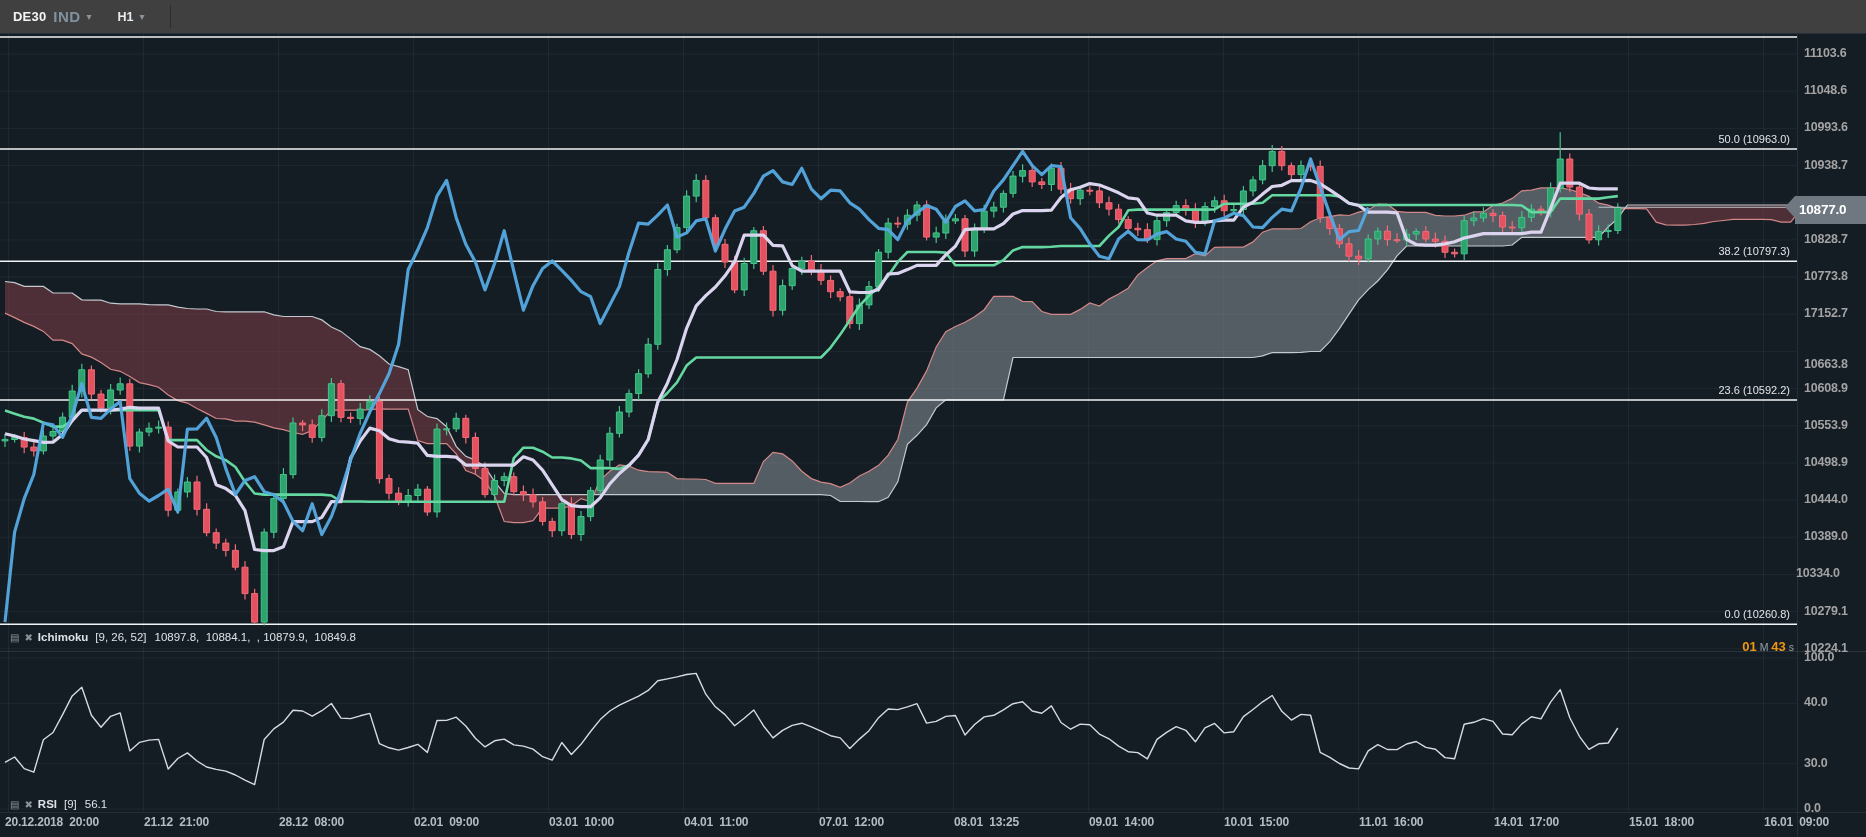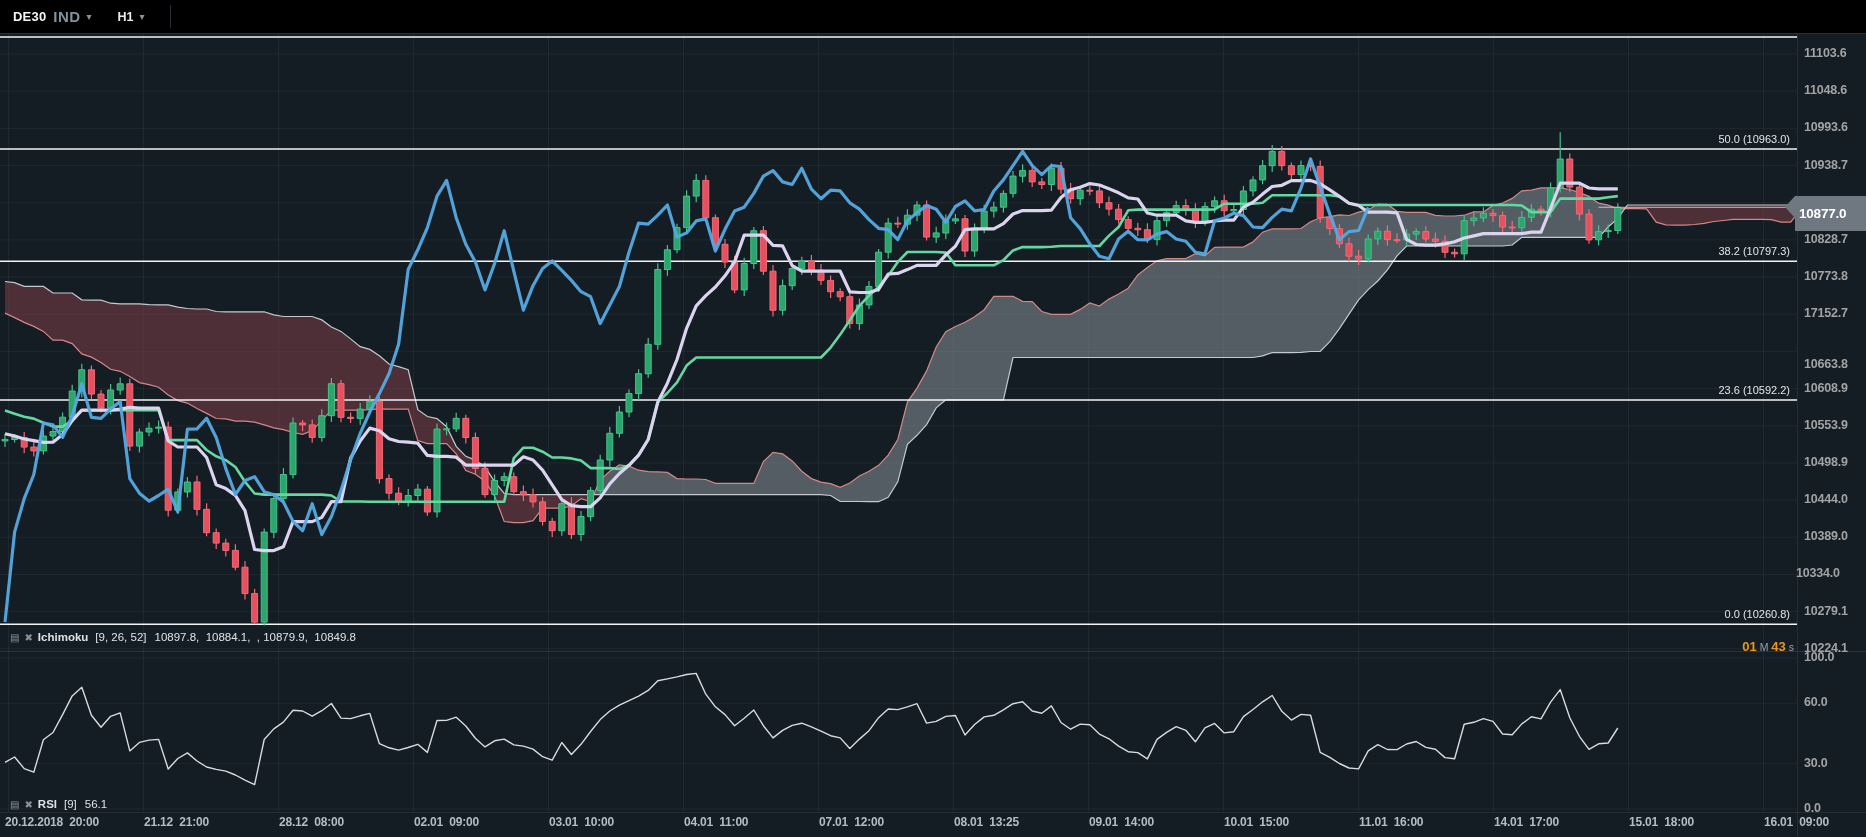--- a/index.html
+++ b/index.html
@@ -1,19 +1,19 @@
 <!DOCTYPE html>
 <html><head>
 <meta charset="utf-8">
 <style>
   html,body{margin:0;padding:0;background:#0c1117;}
   #app{position:relative;width:1866px;height:837px;background:#141c24;overflow:hidden;
        font-family:"Liberation Sans",sans-serif;}
   #cv{position:absolute;left:0;top:0;}
-  #topbar{position:absolute;left:0;top:0;width:1866px;height:33px;background:#000000;
+  #topbar{position:absolute;left:0;top:0;width:1866px;height:33px;background:#404040;
           border-bottom:1px solid #27303a;display:flex;align-items:center;z-index:5;}
   .sym{color:#f2f4f6;font-size:13px;font-weight:700;margin-left:13px;letter-spacing:.2px;cursor:pointer;}
   .symtype{color:#7f929e;font-size:15px;font-weight:700;margin-left:7px;letter-spacing:.4px;}
   .caret{color:#8b949c;font-size:10px;margin-left:6px;cursor:pointer;}
   .tf{color:#e8ecef;font-size:12.5px;font-weight:700;margin-left:26px;cursor:pointer;text-align:right;}
   .tbsep{position:absolute;left:170px;top:5px;height:23px;width:1px;background:#242d36;}
   .lbl{position:absolute;font:700 12.5px "Liberation Sans",sans-serif;color:#a3a3a3;
        letter-spacing:-0.2px;white-space:pre;z-index:3;}
   .tlbl{position:absolute;font:700 12px "Liberation Sans",sans-serif;color:#b4bcc3;
         letter-spacing:-0.2px;white-space:pre;z-index:3;}
@@ -23,21 +23,21 @@
           font:400 11.5px "Liberation Sans",sans-serif;color:#dde2e6;white-space:pre;}
   .licon{color:#8a9298;font-size:10px;margin-right:5px;cursor:pointer;}
   .lname{font-weight:700;margin-right:7px;}
   .lparams{margin-right:8px;}
   #ichi-legend{left:10px;top:631px;}
   #rsi-legend{left:10px;top:798px;}
   #timer{position:absolute;right:72px;top:624px;z-index:4;
          font:700 13px "Liberation Sans",sans-serif;white-space:pre;}
   #timer .num{color:#ef9712;}
   #timer .unit{color:#98a0a7;font-size:10.5px;font-weight:400;}
-  #price-tag{position:absolute;right:0;top:196px;height:35px;min-width:62px;background:#6f7880;
+  #price-tag{position:absolute;right:0;top:196px;height:28px;min-width:62px;background:#6f7880;
              color:#ffffff;font:700 13.5px "Liberation Sans",sans-serif;z-index:6;
              display:flex;align-items:center;padding:0 5px 0 4px;letter-spacing:-0.2px;}
   #tag-arrow{position:absolute;left:-10px;top:0;width:0;height:0;
              border-top:11.5px solid transparent;border-bottom:11.5px solid transparent;
              border-right:10px solid #6f7880;}
 </style>
 </head>
 <body>
 
 <div id="app">
@@ -167,21 +167,21 @@
       <span class="lbl" style="left: 1804px; top: 417.737px;">10553.9</span>
       <span class="lbl" style="left: 1804px; top: 454.91px;">10498.9</span>
       <span class="lbl" style="left: 1804px; top: 492.084px;">10444.0</span>
       <span class="lbl" style="left: 1804px; top: 529.258px;">10389.0</span>
       <span class="lbl" style="left: 1764px; top: 566.431px; margin-left: 32px;">10334.0</span>
       <span class="lbl" style="left: 1804px; top: 603.605px;">10279.1</span>
       <span class="lbl" style="left: 1804px; top: 640.779px;">10224.1</span>
     </div>
   <div id="rsi-axis">
       <span class="lbl" style="left: 1804px; top: 650px;">100.0</span>
-      <span class="lbl" style="left: 1804px; top: 695.3px;">60.0</span>
+      <span class="lbl" style="left: 1804px; top: 695.3px;">40.0</span>
       <span class="lbl" style="left: 1804px; top: 755.7px;">30.0</span>
       <span class="lbl" style="left: 1804px; top: 801px;">0.0</span>
     </div>
   <div id="time-axis">
       <span class="tlbl" style="left: 5px; top: 815px;">20.12.2018  20:00</span>
       <span class="tlbl" style="left: 144px; top: 815px;">21.12  21:00</span>
       <span class="tlbl" style="left: 279px; top: 815px;">28.12  08:00</span>
       <span class="tlbl" style="left: 414px; top: 815px;">02.01  09:00</span>
       <span class="tlbl" style="left: 549px; top: 815px;">03.01  10:00</span>
       <span class="tlbl" style="left: 684px; top: 815px;">04.01  11:00</span>

